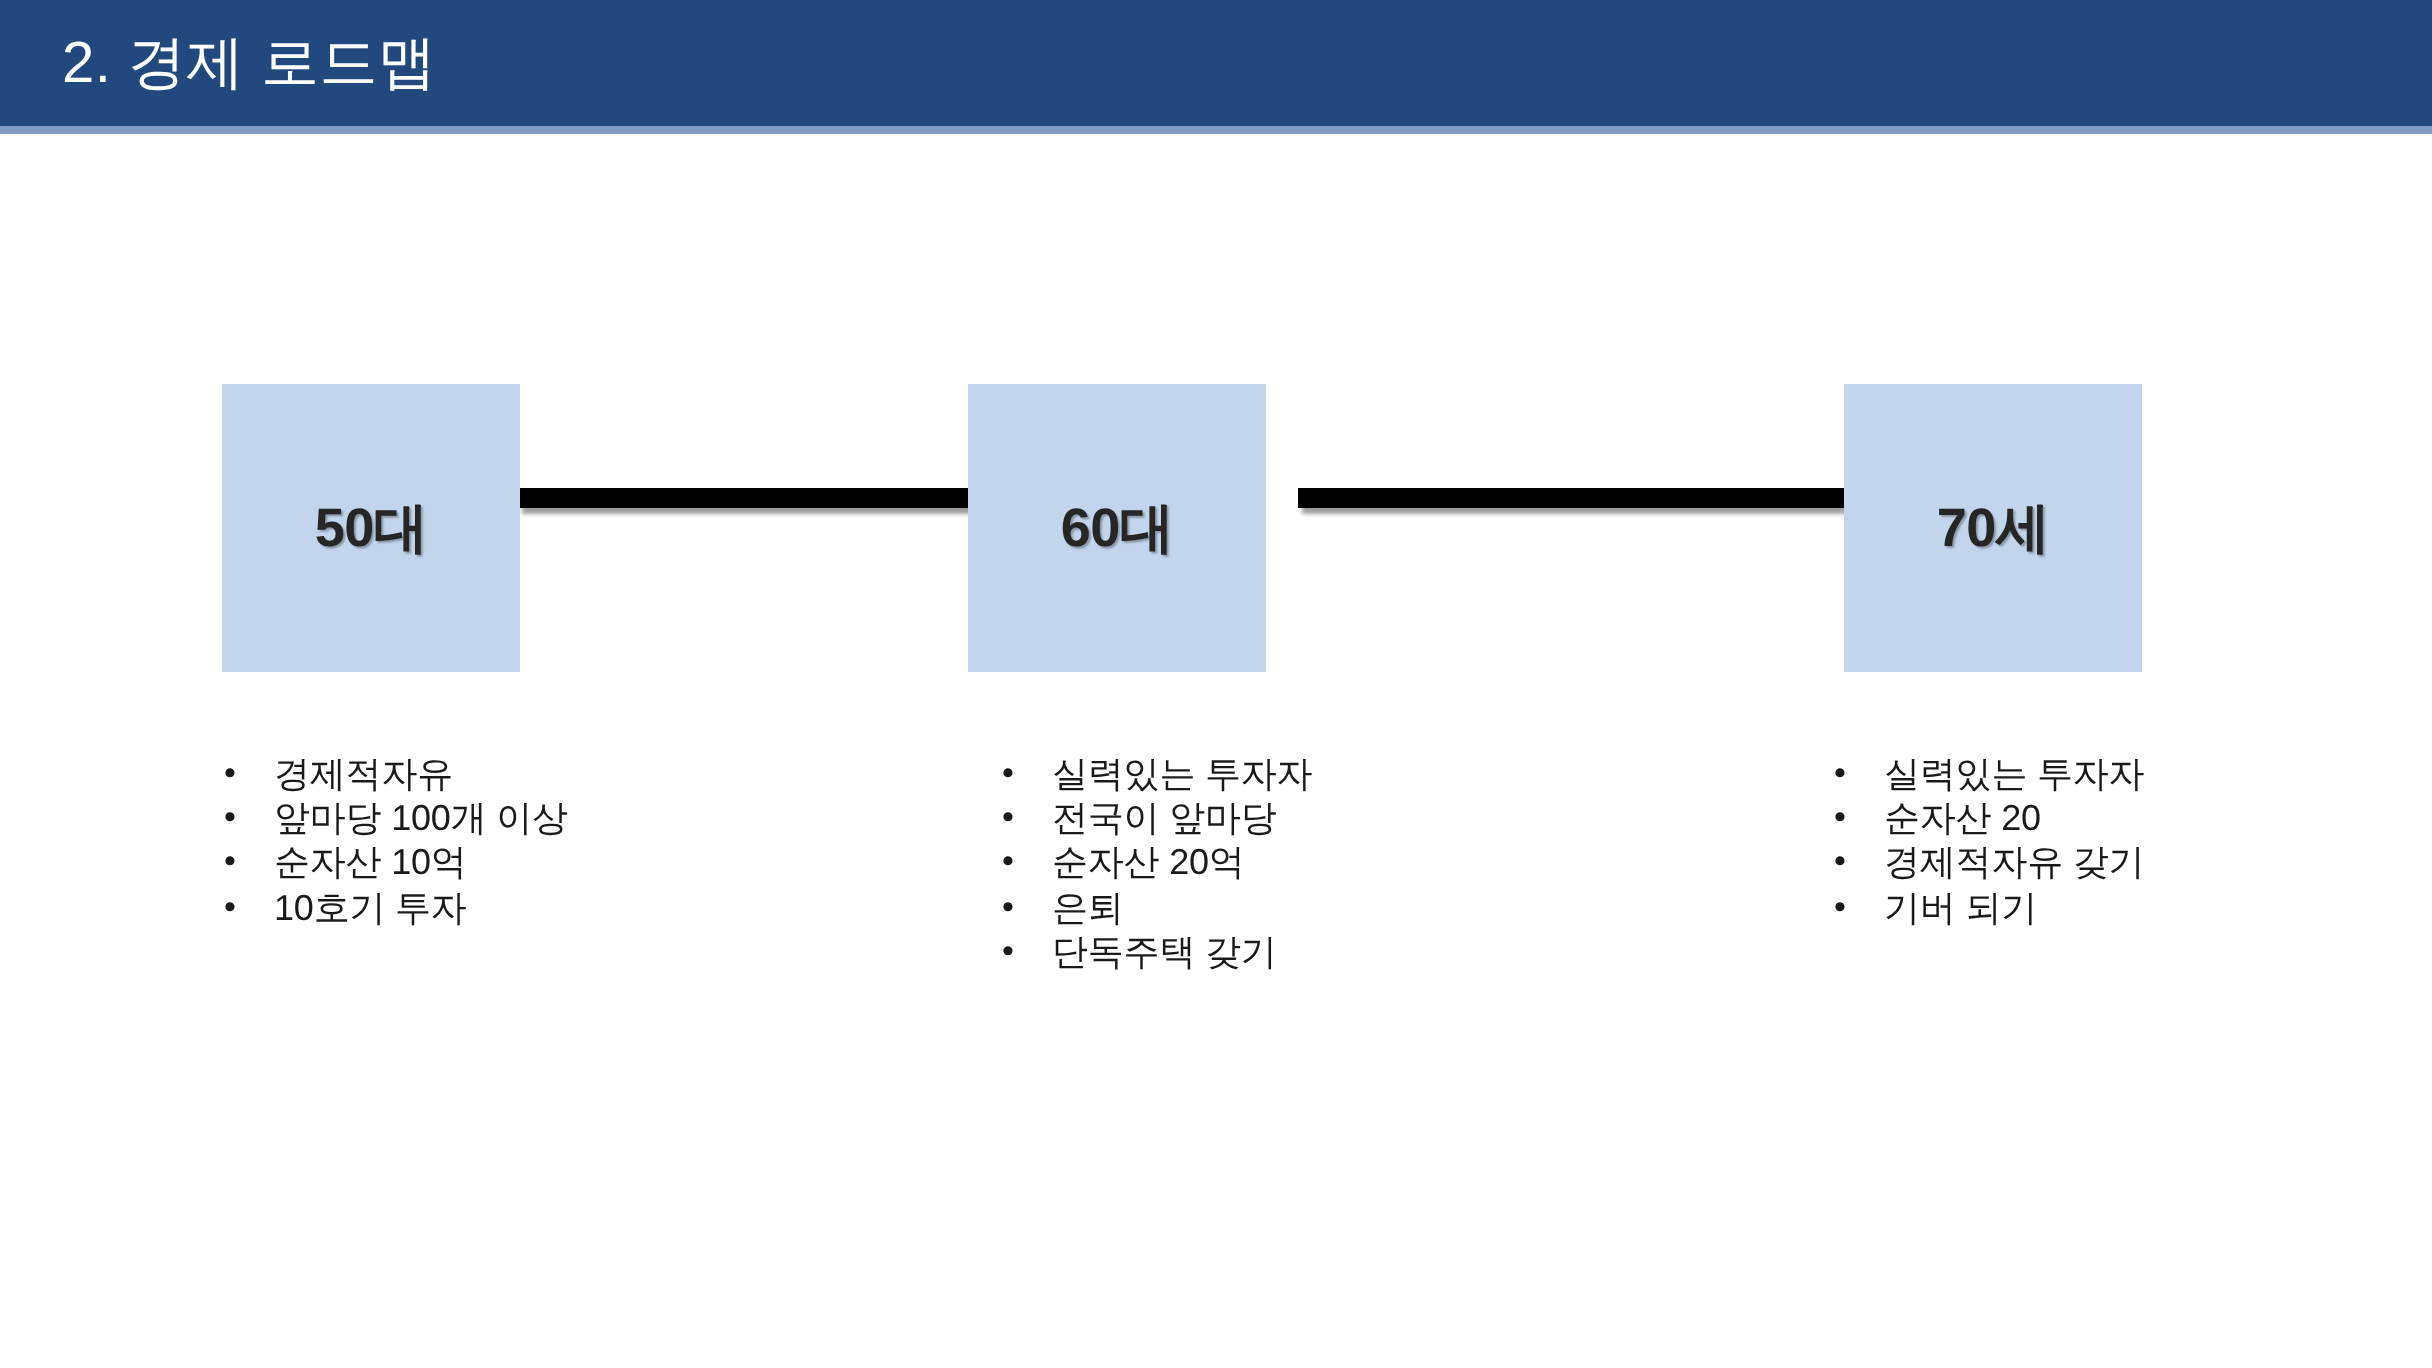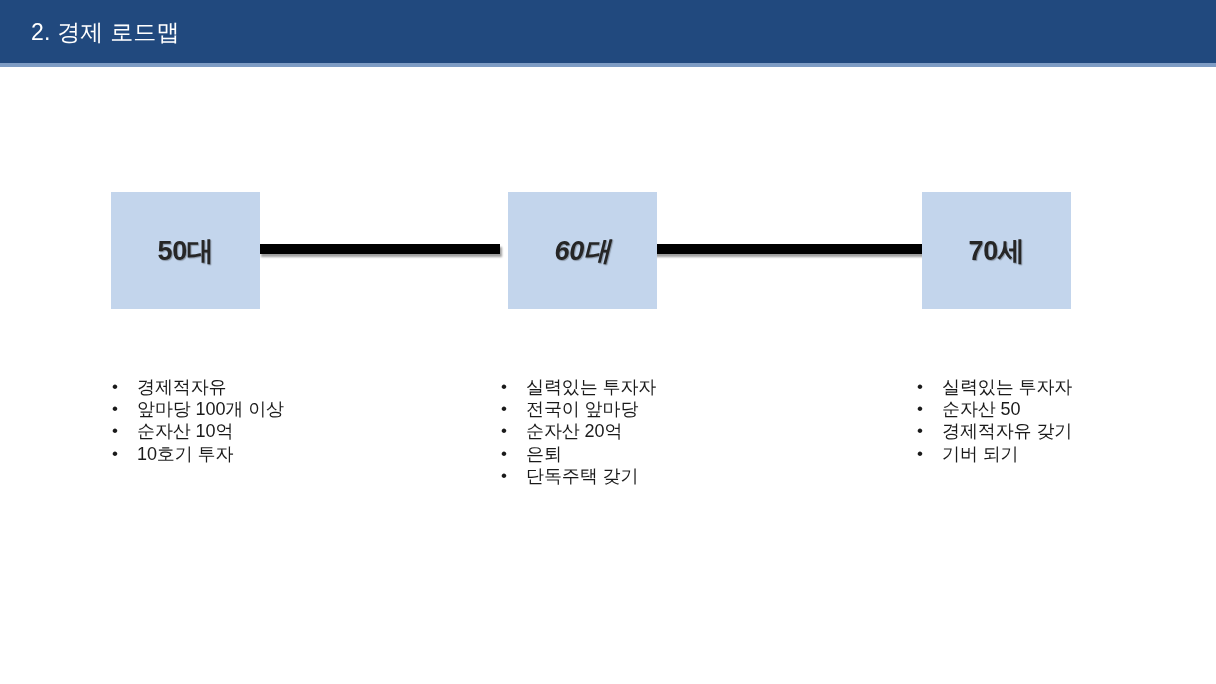--- a/index.html
+++ b/index.html
@@ -30,40 +30,40 @@
     left: 0;
     top: 63px;
     width: 1216px;
     height: 4px;
     background: #7e9cc4;
   }
   #slide-title {
     position: absolute;
     left: 31px;
     top: 14px;
-    font-size: 23px;
+    font-size: 29px;
     line-height: 36px;
     color: #ffffff;
     letter-spacing: 0.2px;
     white-space: nowrap;
   }
 
   
   .stage-box {
     position: absolute;
     top: 192px;
     width: 149px;
-    height: 117px;
+    height: 144px;
     background: #c3d5ec;
     display: flex;
     align-items: center;
     justify-content: center;
   }
   .stage-box.stage-1 { left: 111px; }
-  .stage-box.stage-2 { left: 508px; font-style: italic; }
+  .stage-box.stage-2 { left: 484px; }
   .stage-box.stage-3 { left: 922px; }
 
   .stage-label {
     font-size: 27px;
     font-weight: bold;
     color: #262626;
     text-shadow: 1px 1px 1px rgba(0, 0, 0, 0.30);
     white-space: nowrap;
     letter-spacing: -0.3px;
   }
@@ -181,21 +181,21 @@
   </li>
 </ul>
 
 <ul class="bullet-list list-3">
   <li class="bullet-item">
     <span class="bullet-marker">•</span>
     <span>실력있는 투자자</span>
   </li>
   <li class="bullet-item">
     <span class="bullet-marker">•</span>
-    <span>순자산 50</span>
+    <span>순자산 20</span>
   </li>
   <li class="bullet-item">
     <span class="bullet-marker">•</span>
     <span>경제적자유 갖기</span>
   </li>
   <li class="bullet-item">
     <span class="bullet-marker">•</span>
     <span>기버 되기</span>
   </li>
 </ul>

